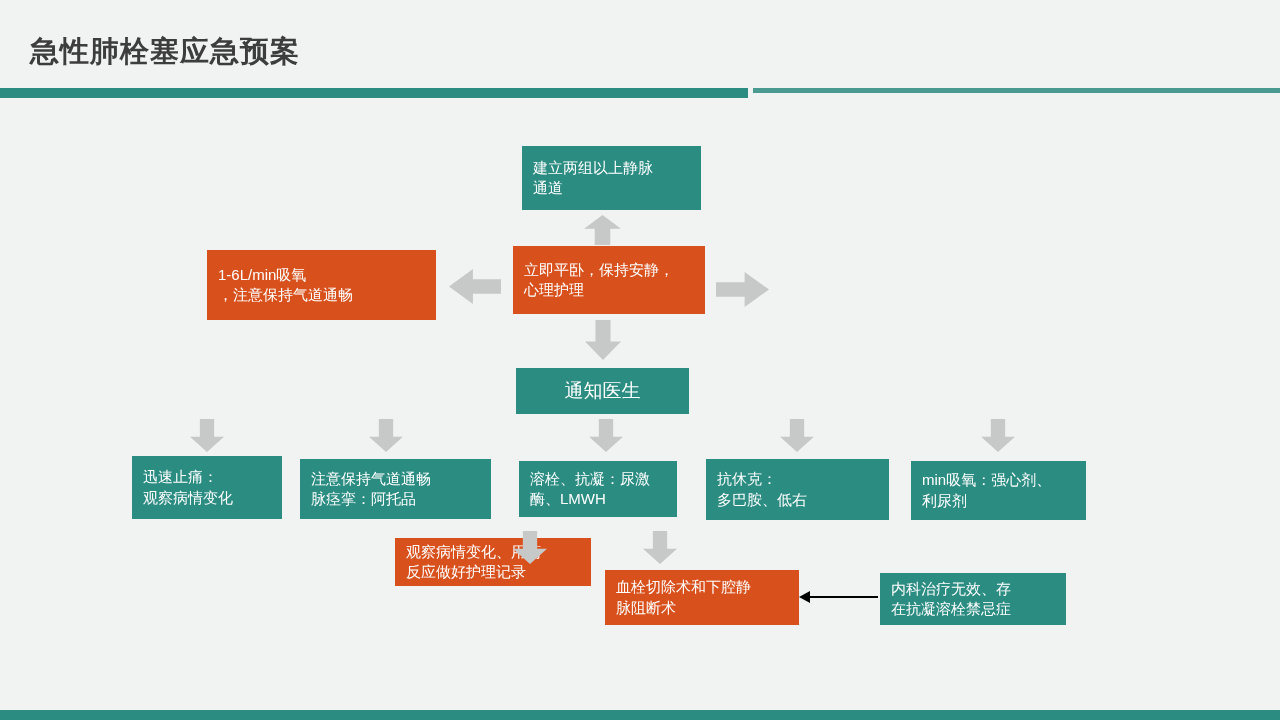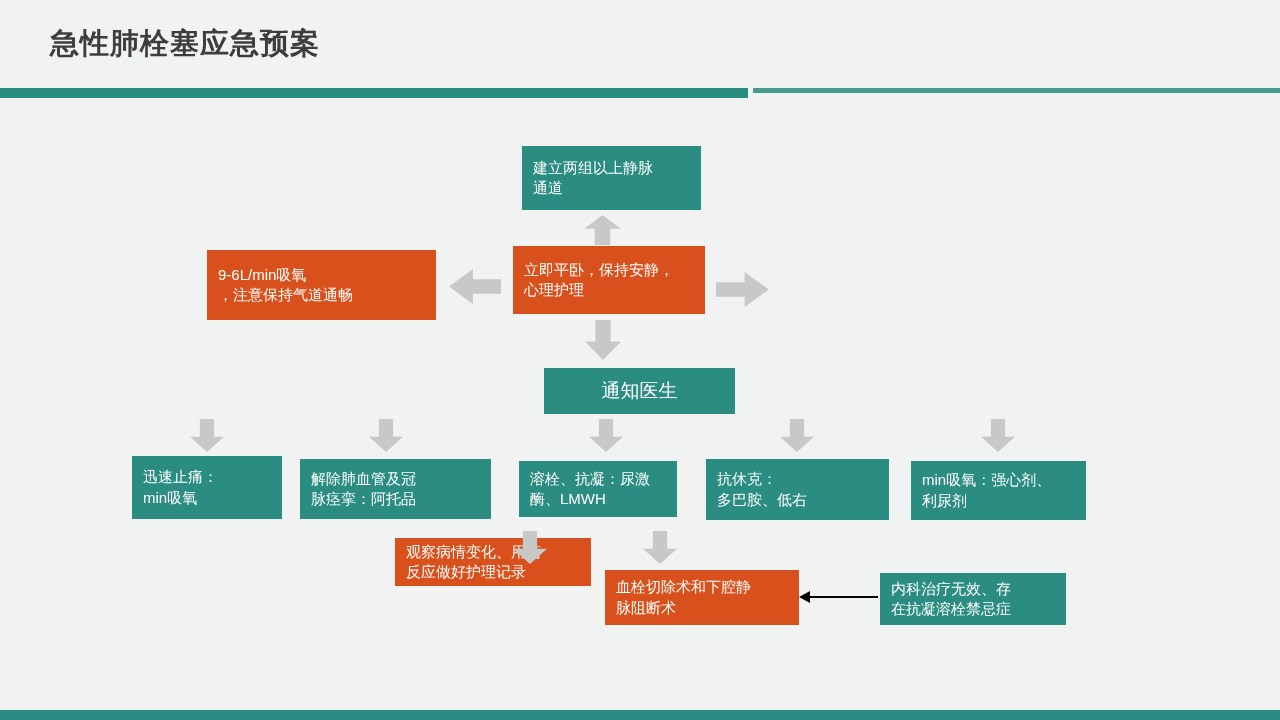--- a/index.html
+++ b/index.html
@@ -10,26 +10,25 @@
   .slide {
     position: relative;
     width: 1280px;
     height: 720px;
     background: var(--background, #F1F2F2);
     overflow: hidden;
   }
   .title {
     position: absolute;
     left: 30px;
-    top: 24px;
+    top: 32px;
     font-size: 29px;
     font-weight: 800;
     color: var(--title-text, #3D3D3D);
     letter-spacing: 1px;
-    margin-left: 20px;
   }
   .bar { position: absolute; }
   .bar-left   { left: 0;     top: 88px;  width: 748px;  height: 10px; background: var(--teal, #2B8C82); }
   .bar-right  { left: 753px; top: 88px;  width: 527px;  height: 5px;  background: var(--teal-light, #4A9A91); }
   .bar-bottom { left: 0;     top: 710px; width: 1280px; height: 10px; background: var(--teal, #2B8C82); }
 
   .node {
     position: absolute;
     box-sizing: border-box;
     display: flex;
@@ -70,28 +69,28 @@
 <div class="slide">
 
   <div class="title">急性肺栓塞应急预案</div>
 
   <div class="bar bar-left"></div>
   <div class="bar bar-right"></div>
   <div class="bar bar-bottom"></div>
 
   <div class="node teal" style="left:522px;top:146px;width:179px;height:64px">建立两组以上静脉
 通道</div>
-  <div class="node orange" style="left:207px;top:250px;width:229px;height:70px">9-6L/min吸氧
+  <div class="node orange" style="left:207px;top:250px;width:229px;height:70px">1-6L/min吸氧
 ，注意保持气道通畅</div>
   <div class="node orange" style="left:513px;top:246px;width:192px;height:68px">立即平卧，保持安静，
 心理护理</div>
-  <div class="node teal center-text" style="left:544px;top:368px;width:191px;height:46px">通知医生</div>
+  <div class="node teal center-text" style="left:516px;top:368px;width:173px;height:46px">通知医生</div>
   <div class="node teal" style="left:132px;top:456px;width:150px;height:63px">迅速止痛：
-min吸氧</div>
-  <div class="node teal" style="left:300px;top:459px;width:191px;height:60px">解除肺血管及冠
+观察病情变化</div>
+  <div class="node teal" style="left:300px;top:459px;width:191px;height:60px">注意保持气道通畅
 脉痉挛：阿托品</div>
   <div class="node teal" style="left:706px;top:459px;width:183px;height:61px">抗休克：
 多巴胺、低右</div>
   <div class="node teal" style="left:519px;top:461px;width:158px;height:56px">溶栓、抗凝：尿激
 酶、LMWH</div>
   <div class="node teal" style="left:911px;top:461px;width:175px;height:59px">min吸氧：强心剂、
 利尿剂</div>
   <div class="node orange" style="left:395px;top:538px;width:196px;height:48px">观察病情变化、用药
 反应做好护理记录</div>
   <div class="node orange" style="left:605px;top:570px;width:194px;height:55px">血栓切除术和下腔静

